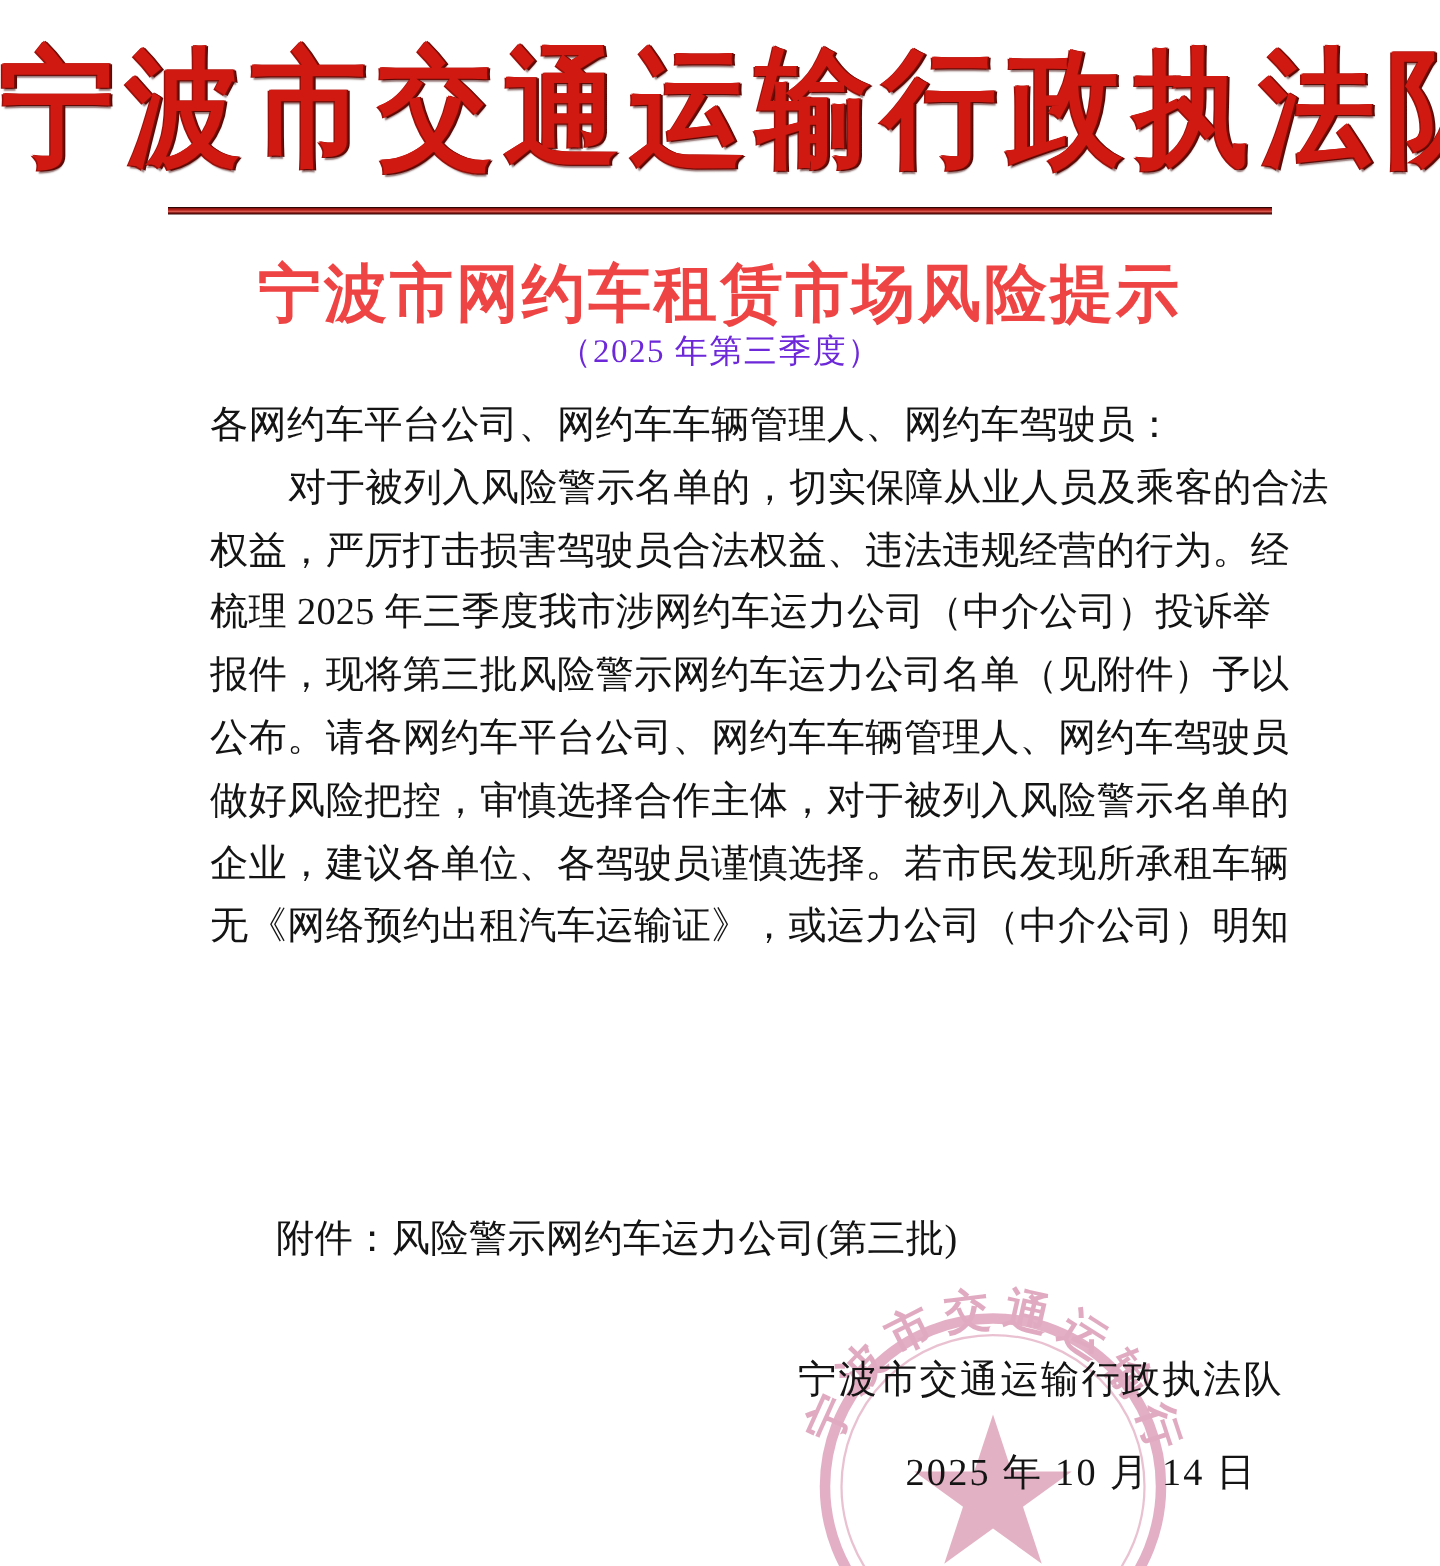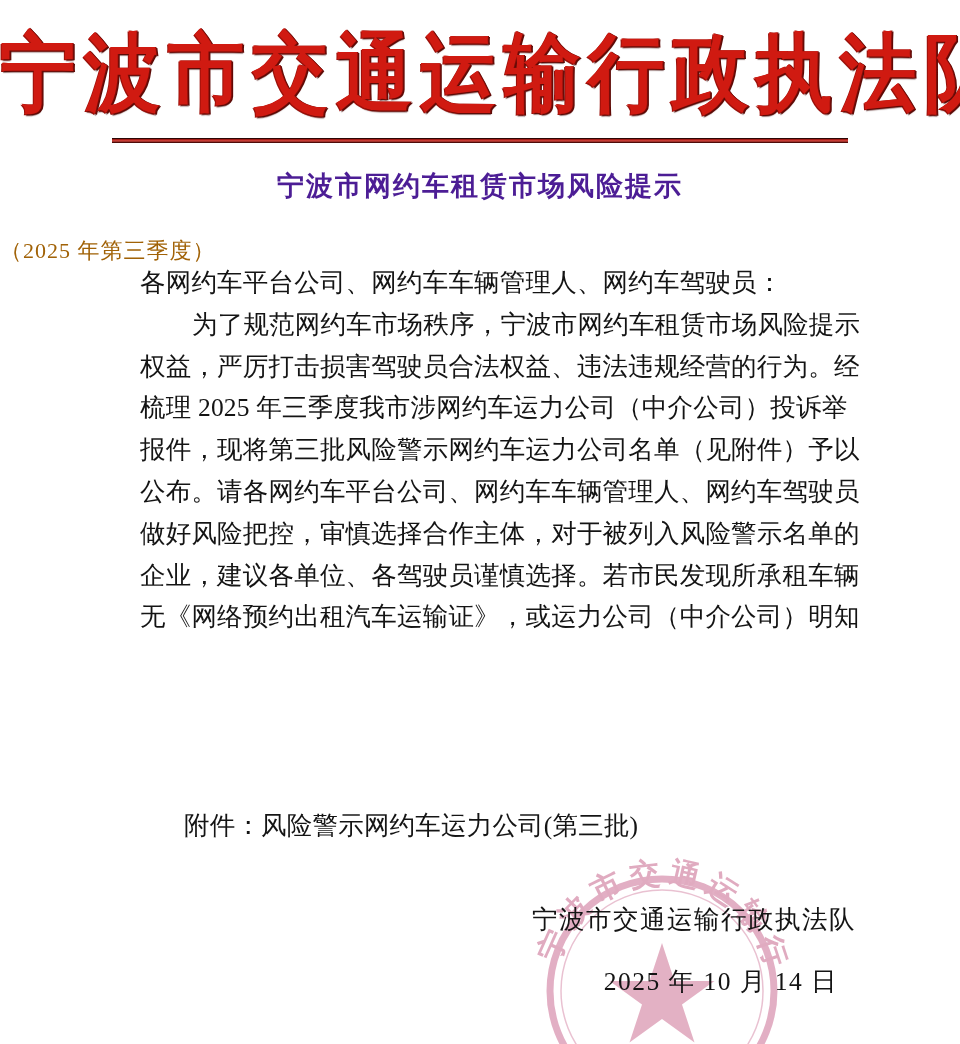--- a/index.html
+++ b/index.html
@@ -55,36 +55,36 @@
         #6d0f0b 4px, #330907 5px);
   }
 
   
   .doc-title {
     position: absolute;
     left: 0;
     top: 168px;
     width: 960px;
     text-align: center;
-    font-size: 27px;
+    font-size: 42px;
     font-weight: bold;
     letter-spacing: 2px;
-    color: #4c1d95;
+    color: #ef4444;
     white-space: nowrap;
   }
   .doc-subtitle {
     position: absolute;
     left: 0;
     top: 219px;
     width: 960px;
+    text-align: center;
     font-size: 22px;
     letter-spacing: 1px;
-    color: #a16207;
-    white-space: nowrap;
-    margin-top: 17px;
+    color: #6d28d9;
+    white-space: nowrap;
   }
 
   
   .body-block {
     position: absolute;
     left: 140px;
     top: 262px;
     width: 716px;
   }
   .body-line {
@@ -167,21 +167,21 @@
   <div class="masthead">
     <span class="masthead-text">宁波市交通运输行政执法队</span>
   </div>
   <div class="masthead-rule"></div>
 
   <div class="doc-title">宁波市网约车租赁市场风险提示</div>
   <div class="doc-subtitle">（2025 年第三季度）</div>
 
   <div class="body-block">
     <div class="body-line">各网约车平台公司、网约车车辆管理人、网约车驾驶员：</div>
-    <div class="body-line indent-2">为了规范网约车市场秩序，宁波市网约车租赁市场风险提示</div>
+    <div class="body-line indent-2">对于被列入风险警示名单的，切实保障从业人员及乘客的合法</div>
     <div class="body-line">权益，严厉打击损害驾驶员合法权益、违法违规经营的行为。经</div>
     <div class="body-line">梳理 2025 年三季度我市涉网约车运力公司（中介公司）投诉举</div>
     <div class="body-line">报件，现将第三批风险警示网约车运力公司名单（见附件）予以</div>
     <div class="body-line">公布。请各网约车平台公司、网约车车辆管理人、网约车驾驶员</div>
     <div class="body-line">做好风险把控，审慎选择合作主体，对于被列入风险警示名单的</div>
     <div class="body-line">企业，建议各单位、各驾驶员谨慎选择。若市民发现所承租车辆</div>
     <div class="body-line">无《网络预约出租汽车运输证》，或运力公司（中介公司）明知</div>
   </div>
 
   <div class="attachment-line">附件：风险警示网约车运力公司(第三批)</div>

